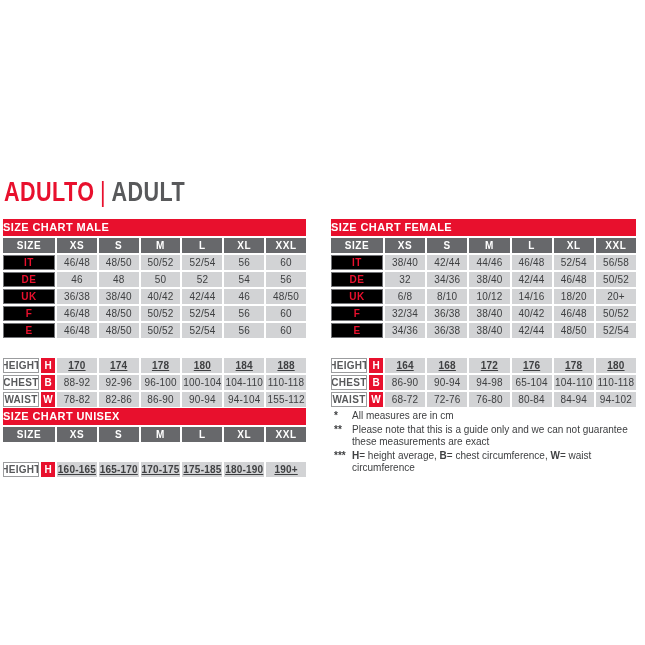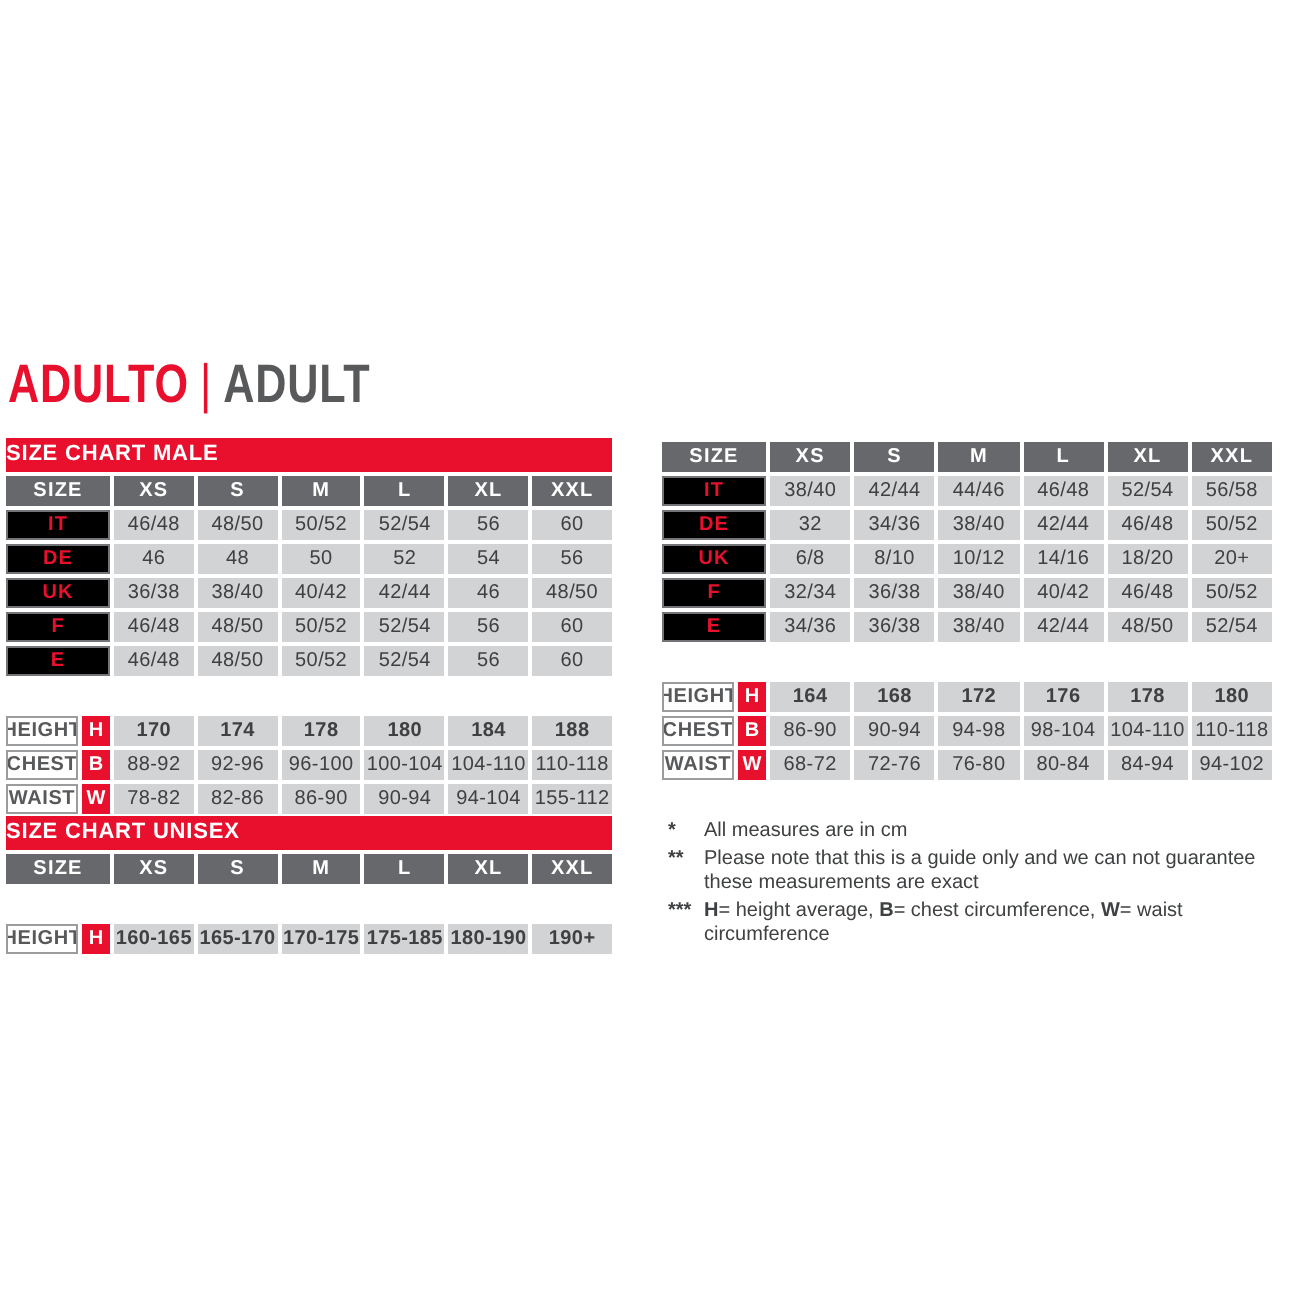--- a/index.html
+++ b/index.html
@@ -59,21 +59,21 @@
     background:#67686b;
     color:#ffffff;
     font-weight:bold;
     letter-spacing:0.6px;
   }
   .vcell {
     background:#d2d3d5;
     color:#3f4042;
     letter-spacing:0.2px;
   }
-  .bold .vcell { font-weight:bold; }
+  .bold .vcell { font-weight:bold;text-decoration:underline; }
   .lab {
     background:#000000;
     border:1px solid #737478;
     color:var(--red);
     font-weight:bold;
     letter-spacing:0.5px;
   }
   .mlab {
     background:#ffffff;
     border:1px solid #9b9c9e;
@@ -196,20 +196,21 @@
       <div class="letter">W</div>
       <div class="vcell">78-82</div>
       <div class="vcell">82-86</div>
       <div class="vcell">86-90</div>
       <div class="vcell">90-94</div>
       <div class="vcell">94-104</div>
       <div class="vcell">155-112</div>
     </div>
   </div>
 <div id="table-female" class="size-table">
+    <div class="tbar">SIZE CHART FEMALE</div>
     <div class="trow">
       <div class="hcell span2">SIZE</div>
       <div class="hcell">XS</div>
       <div class="hcell">S</div>
       <div class="hcell">M</div>
       <div class="hcell">L</div>
       <div class="hcell">XL</div>
       <div class="hcell">XXL</div>
     </div>
     <div class="trow">
@@ -266,21 +267,21 @@
       <div class="vcell">176</div>
       <div class="vcell">178</div>
       <div class="vcell">180</div>
     </div>
     <div class="trow">
       <div class="mlab">CHEST</div>
       <div class="letter">B</div>
       <div class="vcell">86-90</div>
       <div class="vcell">90-94</div>
       <div class="vcell">94-98</div>
-      <div class="vcell">98-104</div>
+      <div class="vcell">65-104</div>
       <div class="vcell">104-110</div>
       <div class="vcell">110-118</div>
     </div>
     <div class="trow">
       <div class="mlab">WAIST</div>
       <div class="letter">W</div>
       <div class="vcell">68-72</div>
       <div class="vcell">72-76</div>
       <div class="vcell">76-80</div>
       <div class="vcell">80-84</div>

